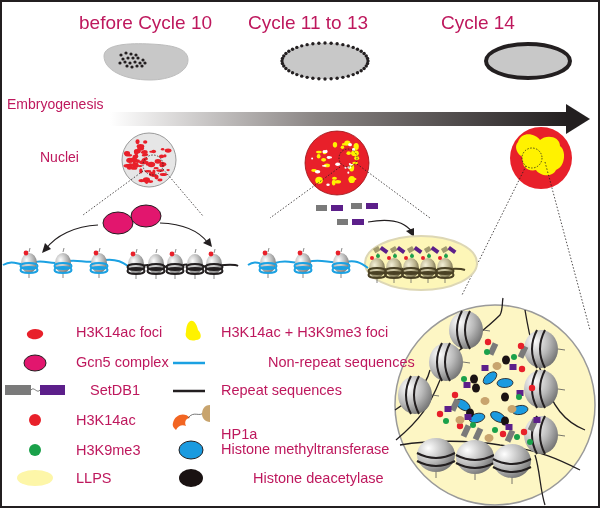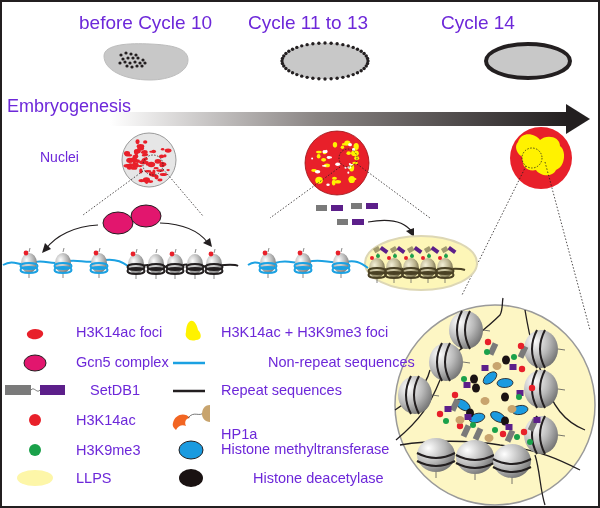--- a/index.html
+++ b/index.html
@@ -1,18 +1,18 @@
 <!DOCTYPE html>
 <html><head>
 <meta charset="utf-8">
 <style>
   html,body{margin:0;padding:0;background:#fff;}
   body{width:600px;height:508px;position:relative;overflow:hidden;font-family:"Liberation Sans",sans-serif;}
   #frame{position:absolute;left:0;top:0;width:600px;height:508px;}
-  .lbl{position:absolute;font-family:"Liberation Sans",sans-serif;color:#6d28d9;white-space:nowrap;}
+  .lbl{position:absolute;font-family:"Liberation Sans",sans-serif;color:#be185d;white-space:nowrap;}
   .stage{font-size:19px;top:12px;}
   .legend-text{font-size:14.5px;}
 </style>
 </head>
 <body>
 
 <svg id="frame" width="600" height="508" viewBox="0 0 600 508" xmlns="http://www.w3.org/2000/svg">
   <defs>
     <linearGradient id="arrowGrad" x1="0" x2="1" y1="0" y2="0">
       <stop offset="0" stop-color="#ffffff"></stop>
@@ -515,21 +515,21 @@
       <path d="M210,405 C204,405 202,410 202,414 C202,418 205,422 210,422 Z" fill="#c8a46e"></path>
     </g>
     <ellipse cx="191" cy="450" rx="12" ry="9" fill="#1b9be0" stroke="#231f20" stroke-width="1"></ellipse>
     <ellipse cx="191" cy="478" rx="12" ry="9" fill="#1a1212"></ellipse>
   </g>
 </svg>
 
 <div class="lbl stage" style="left:79px;">before Cycle 10</div>
 <div class="lbl stage" style="left:248px;">Cycle 11 to 13</div>
 <div class="lbl stage" style="left:441px;">Cycle 14</div>
-<div class="lbl" style="left:7px;top:96px;font-size:18px;">Embryogenesis</div>
+<div class="lbl" style="left:7px;top:96px;font-size:14px;">Embryogenesis</div>
 <div class="lbl" style="left:40px;top:149px;font-size:14px;">Nuclei</div>
 
 <div class="lbl legend-text" style="left:76px;top:324px;text-align:center;">H3K14ac foci</div>
 <div class="lbl legend-text" style="left:76px;top:354px;">Gcn5 complex</div>
 <div class="lbl legend-text" style="left:90px;top:382px;">SetDB1</div>
 <div class="lbl legend-text" style="left:76px;top:412px;">H3K14ac</div>
 <div class="lbl legend-text" style="left:76px;top:442px;">H3K9me3</div>
 <div class="lbl legend-text" style="left:76px;top:470px;">LLPS</div>
 
 <div class="lbl legend-text" style="left:221px;top:324px;">H3K14ac + H3K9me3 foci</div>

